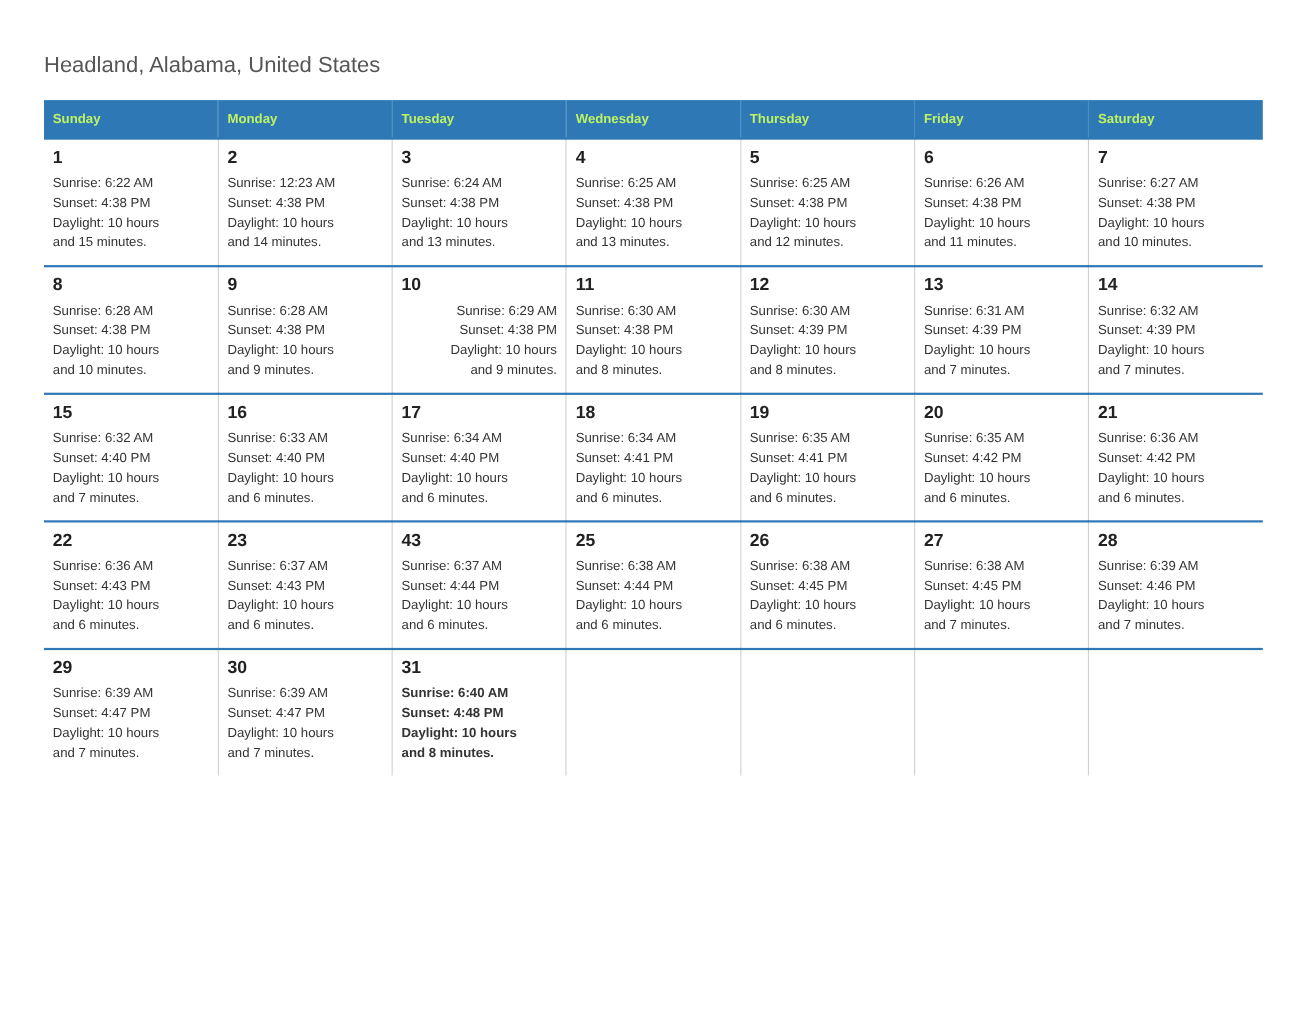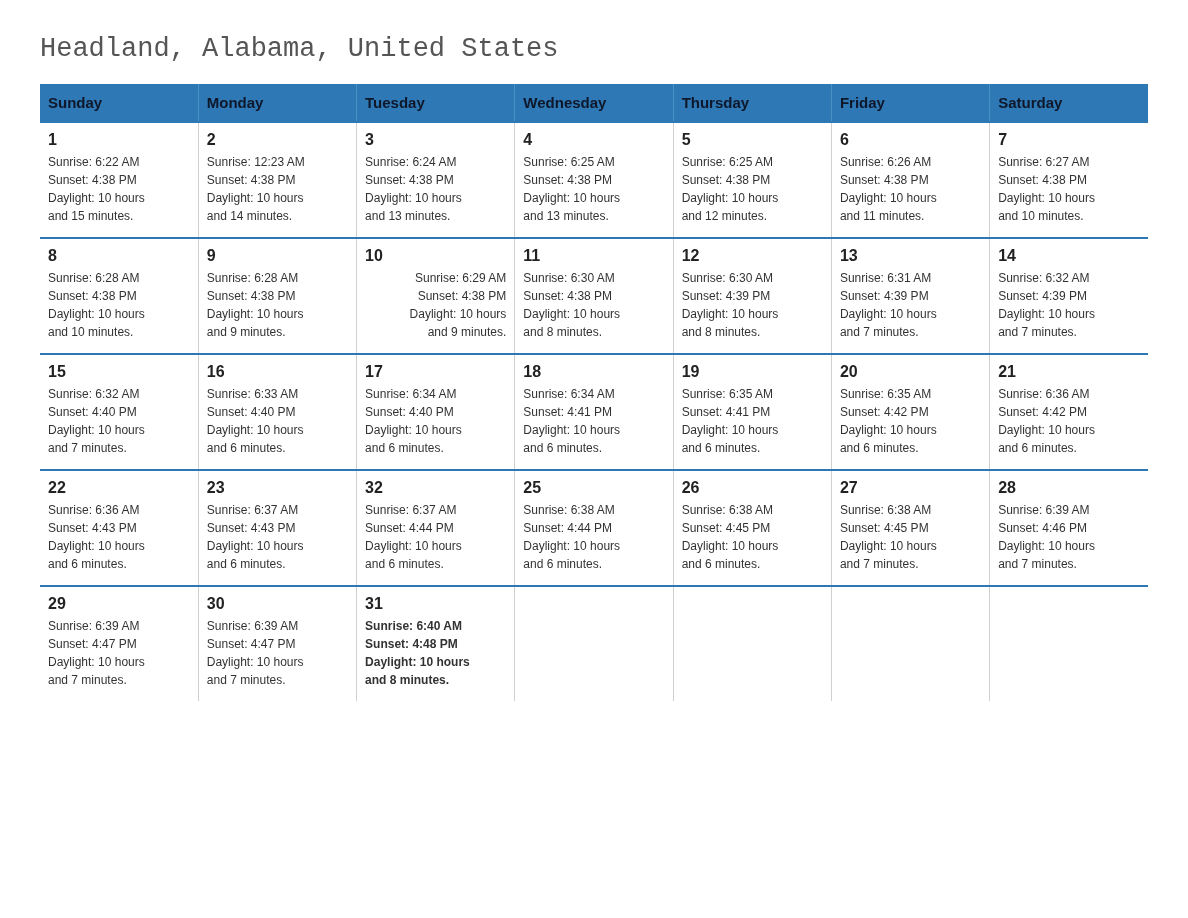--- a/index.html
+++ b/index.html
@@ -33,36 +33,35 @@
     }
     .title-area {
       text-align: right;
     }
     .calendar-title {
       font-size: 48px;
       font-weight: normal;
       color: #222;
     }
     .calendar-subtitle {
-      font-size: 27px;
+      font-size: 20px;
       color: #555;
-      margin-top: 4px;
-      font-family: Liberation Mono, monospace;
+      margin-top: 18px;
     }
     table {
       width: 100%;
       border-collapse: collapse;
       table-layout: fixed;
     }
     thead tr th {
       background-color: #2e78b5;
-      color: #0f172a;
+      color: #bef264;
       padding: 10px 8px;
       text-align: left;
-      font-size: 15px;
+      font-size: 12px;
       font-weight: bold;
       border-right: 1px solid #4a90c4;
     }
     thead tr th:last-child {
       border-right: none;
     }
     tbody tr {
       border-top: 2px solid #2e78b5;
     }
     tbody tr td {
@@ -281,21 +280,21 @@
 and 6 minutes.</div>
         </td>
         <td>
           <span class="day-number">23</span>
           <div class="day-info" style="white-space: pre-line;">Sunrise: 6:37 AM
 Sunset: 4:43 PM
 Daylight: 10 hours
 and 6 minutes.</div>
         </td>
         <td>
-          <span class="day-number">32</span>
+          <span class="day-number">43</span>
           <div class="day-info" style="white-space: pre-line;">Sunrise: 6:37 AM
 Sunset: 4:44 PM
 Daylight: 10 hours
 and 6 minutes.</div>
         </td>
         <td>
           <span class="day-number">25</span>
           <div class="day-info" style="white-space: pre-line;">Sunrise: 6:38 AM
 Sunset: 4:44 PM
 Daylight: 10 hours

